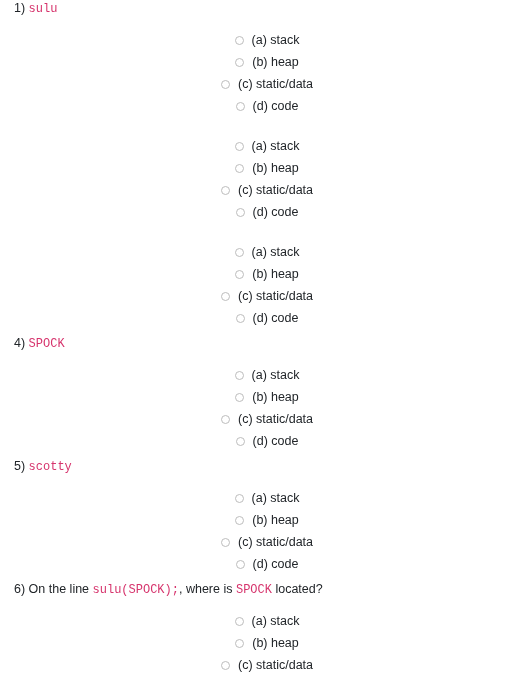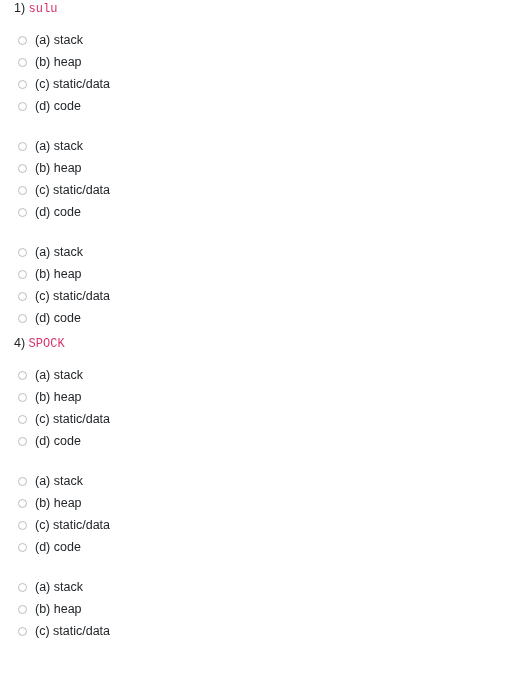--- a/index.html
+++ b/index.html
@@ -52,20 +52,21 @@
     list-style: none;
     margin: 0;
     padding: 0;
   }
 
   .option-row {
     display: flex;
     align-items: center;
     height: 22px;
     padding-left: 18px;
+    justify-content: center;
   }
 
   .radio-mark {
     width: 9px;
     height: 9px;
     min-width: 9px;
     border: 1px solid #bdbdbd;
     border-radius: 50%;
     background: #ffffff;
     box-sizing: border-box;
@@ -171,42 +172,44 @@
           <span class="option-label">(c) static/data</span>
         </li>
         <li class="option-row">
           <span class="radio-mark"></span>
           <span class="option-label">(d) code</span>
         </li>
       </ul>
       <div class="spacer-after-options"></div>
     </div>
     <div class="question-block">
-      <div class="spacer-before-options"></div>
-      <ul class="options-list">
-        <li class="option-row">
-          <span class="radio-mark"></span>
-          <span class="option-label">(a) stack</span>
-        </li>
-        <li class="option-row">
-          <span class="radio-mark"></span>
-          <span class="option-label">(b) heap</span>
-        </li>
-        <li class="option-row">
-          <span class="radio-mark"></span>
-          <span class="option-label">(c) static/data</span>
-        </li>
-        <li class="option-row">
-          <span class="radio-mark"></span>
-          <span class="option-label">(d) code</span>
-        </li>
-      </ul>
-      <div class="spacer-after-options"></div>
-    </div>
-    <div class="question-block">
+      <div class="question-prompt"><span class="q-number">5)</span> <code class="inline-code">scotty</code></div>
+      <div class="spacer-before-options"></div>
+      <ul class="options-list">
+        <li class="option-row">
+          <span class="radio-mark"></span>
+          <span class="option-label">(a) stack</span>
+        </li>
+        <li class="option-row">
+          <span class="radio-mark"></span>
+          <span class="option-label">(b) heap</span>
+        </li>
+        <li class="option-row">
+          <span class="radio-mark"></span>
+          <span class="option-label">(c) static/data</span>
+        </li>
+        <li class="option-row">
+          <span class="radio-mark"></span>
+          <span class="option-label">(d) code</span>
+        </li>
+      </ul>
+      <div class="spacer-after-options"></div>
+    </div>
+    <div class="question-block">
+      <div class="question-prompt"><span class="q-number">6)</span> <span>On the line </span><code class="inline-code">sulu(SPOCK);</code><span>, where is </span><code class="inline-code">SPOCK</code><span> located?</span></div>
       <div class="spacer-before-options"></div>
       <ul class="options-list">
         <li class="option-row">
           <span class="radio-mark"></span>
           <span class="option-label">(a) stack</span>
         </li>
         <li class="option-row">
           <span class="radio-mark"></span>
           <span class="option-label">(b) heap</span>
         </li>

